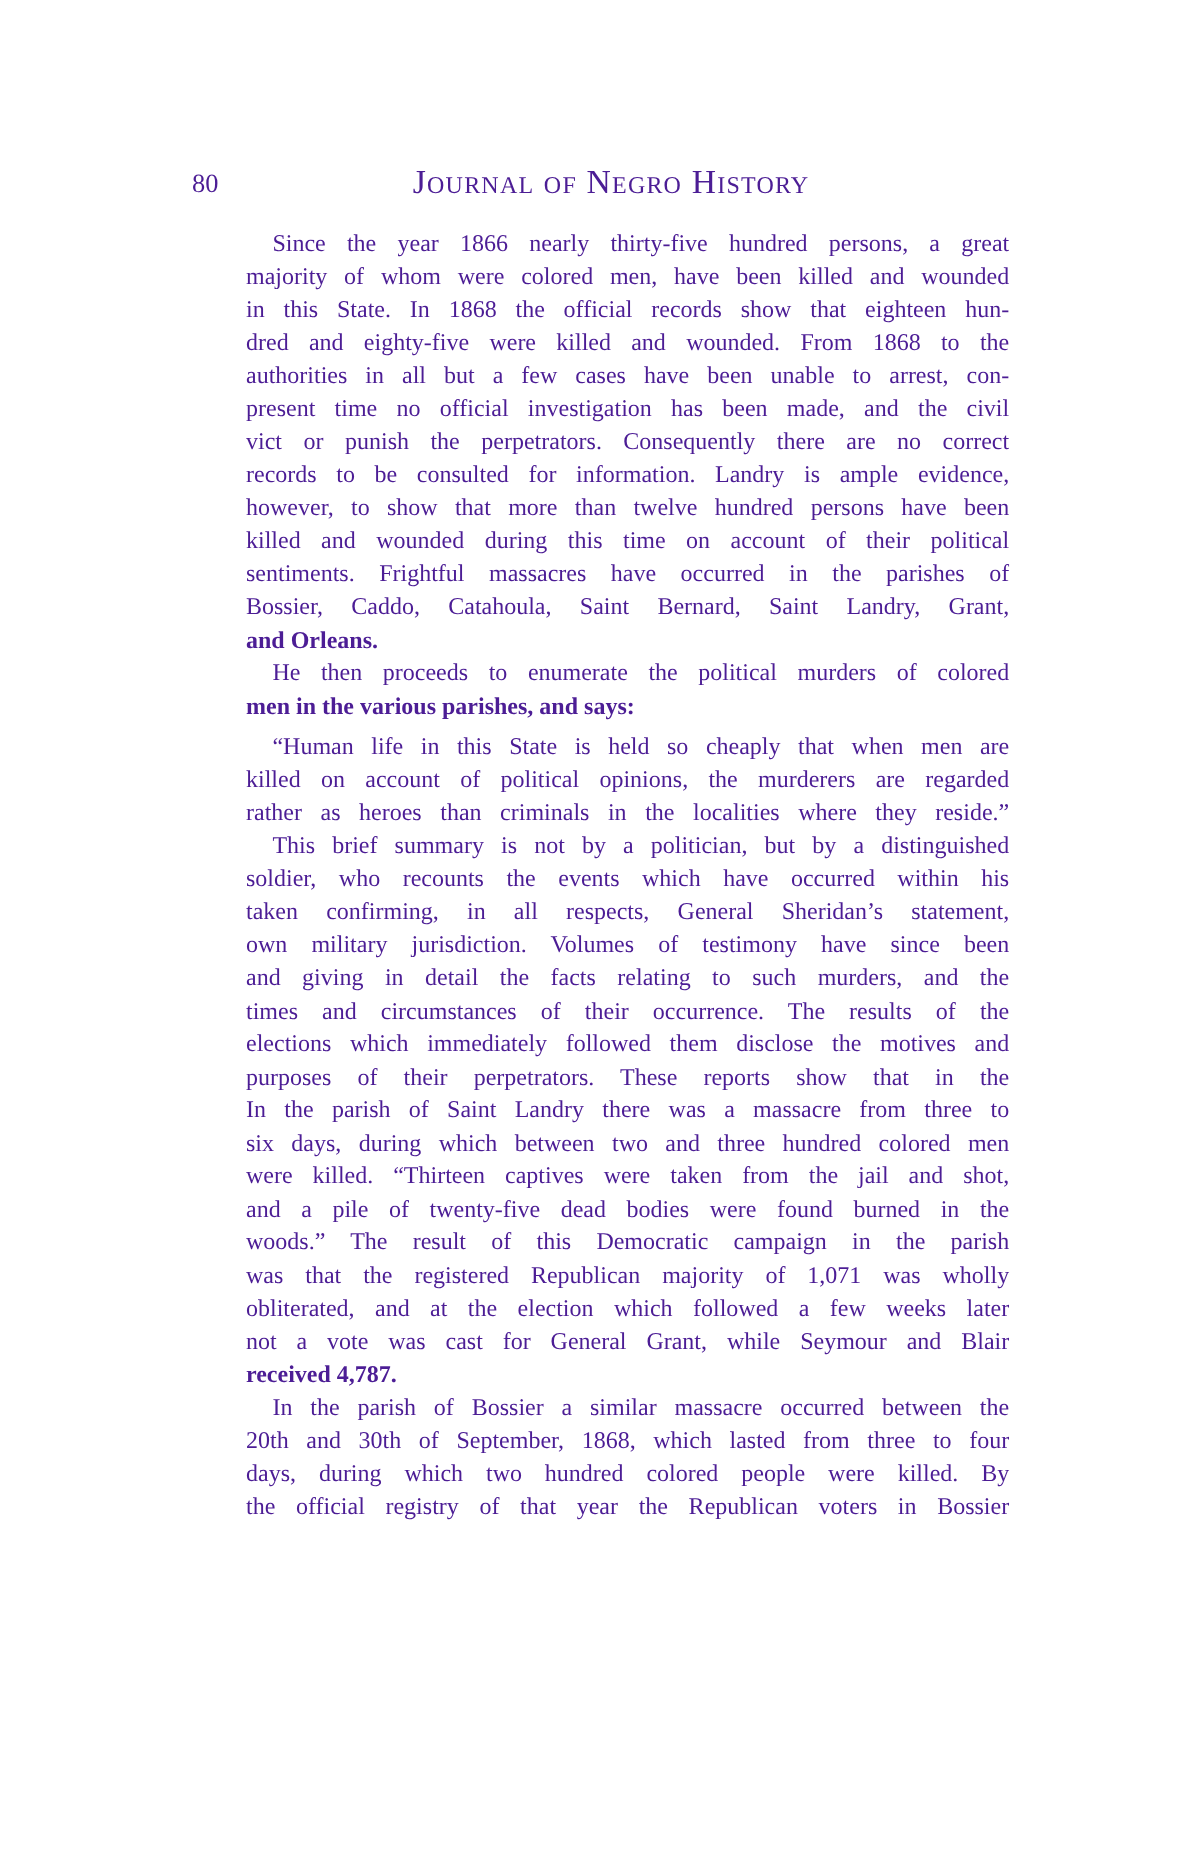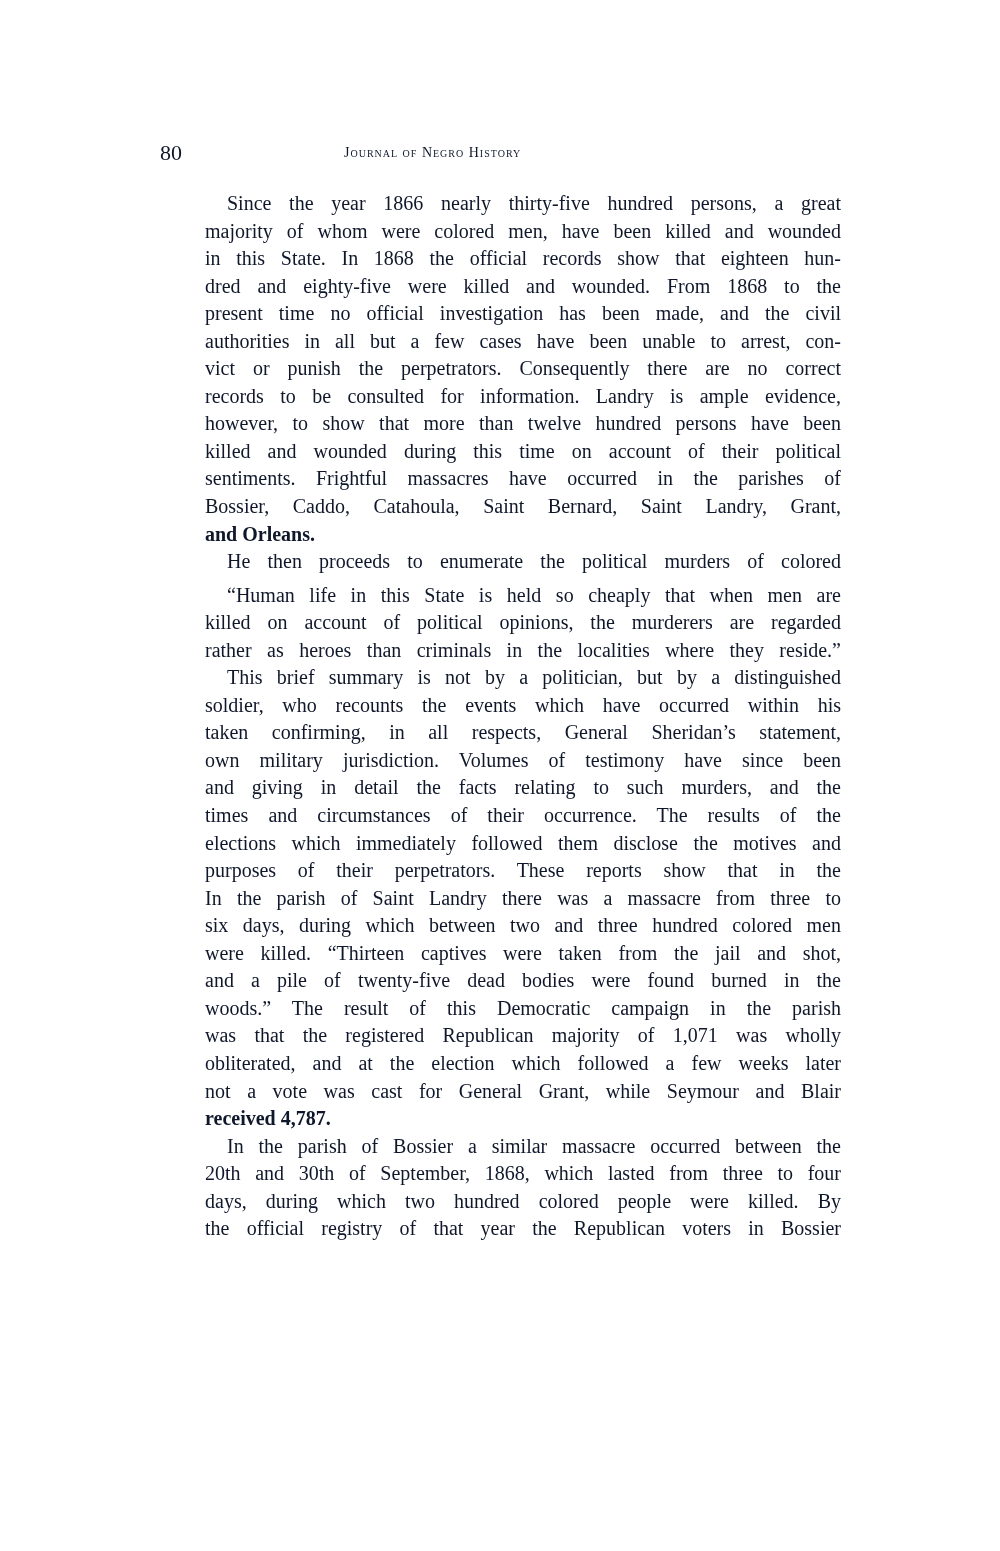--- a/index.html
+++ b/index.html
@@ -1,29 +1,29 @@
 <!DOCTYPE html>
 <html><head>
 <meta charset="utf-8">
 <style>
   html, body { margin: 0; padding: 0; background: #ffffff; }
   body { width: 1000px; height: 1551px; position: relative; overflow: hidden; }
   .page {
     position: absolute; left: 0; top: 0; width: 1000px; height: 1551px;
-    background: #ffffff; color: #0f172a;
+    background: #ffffff; color: #4c1d95;
     font-family: "Liberation Serif", "DejaVu Serif", serif;
   }
   .running-head {
     position: absolute; left: 160px; top: 136px; width: 680px; height: 34px;
   }
   .page-number {
     position: absolute; left: 0; top: 0; font-size: 22px; line-height: 34px;
   }
   .journal-title {
-    position: absolute; left: 184px; top: 0; font-size: 14px; line-height: 34px;
+    position: absolute; left: 184px; top: 0; font-size: 28px; line-height: 34px;
     font-variant: small-caps; letter-spacing: 1px;
   }
   .body-text {
     position: absolute; left: 160px; top: 190px; width: 681px;
   }
   .line {
     height: 27.55px; font-size: 20px; line-height: 27.55px; white-space: nowrap;
     text-align: justify; text-align-last: justify; overflow: hidden; margin-left: 45px;
   }
   .line.last { text-align-last: left; font-weight: bold; }
@@ -39,33 +39,34 @@
     <span class="journal-title">Journal of Negro History</span>
   </div>
 
   <div class="body-text">
 
     <div>
       <div class="line indent">Since the year 1866 nearly thirty-five hundred persons, a great</div>
       <div class="line">majority of whom were colored men, have been killed and wounded</div>
       <div class="line">in this State.  In 1868 the official records show that eighteen hun-</div>
       <div class="line">dred and eighty-five were killed and wounded.  From 1868 to the</div>
+      <div class="line">authorities in all but a few cases have been unable to arrest, con-</div>
       <div class="line">present time no official investigation has been made, and the civil</div>
-      <div class="line">authorities in all but a few cases have been unable to arrest, con-</div>
       <div class="line">vict or punish the perpetrators.  Consequently there are no correct</div>
       <div class="line">records to be consulted for information.  Landry is ample evidence,</div>
       <div class="line">however, to show that more than twelve hundred persons have been</div>
       <div class="line">killed and wounded during this time on account of their political</div>
       <div class="line">sentiments.  Frightful massacres have occurred in the parishes of</div>
       <div class="line">Bossier, Caddo, Catahoula, Saint Bernard, Saint Landry, Grant,</div>
       <div class="line last">and Orleans.</div>
     </div>
 
     <div>
       <div class="line indent">He then proceeds to enumerate the political murders of colored</div>
+      <div class="line last">men in the various parishes, and says:</div>
     </div>
 
     <div>
       <div class="line indent gap">“Human life in this State is held so cheaply that when men are</div>
       <div class="line">killed on account of political opinions, the murderers are regarded</div>
       <div class="line">rather as heroes than criminals in the localities where they reside.”</div>
     </div>
 
     <div>
       <div class="line indent">This brief summary is not by a politician, but by a distinguished</div>

